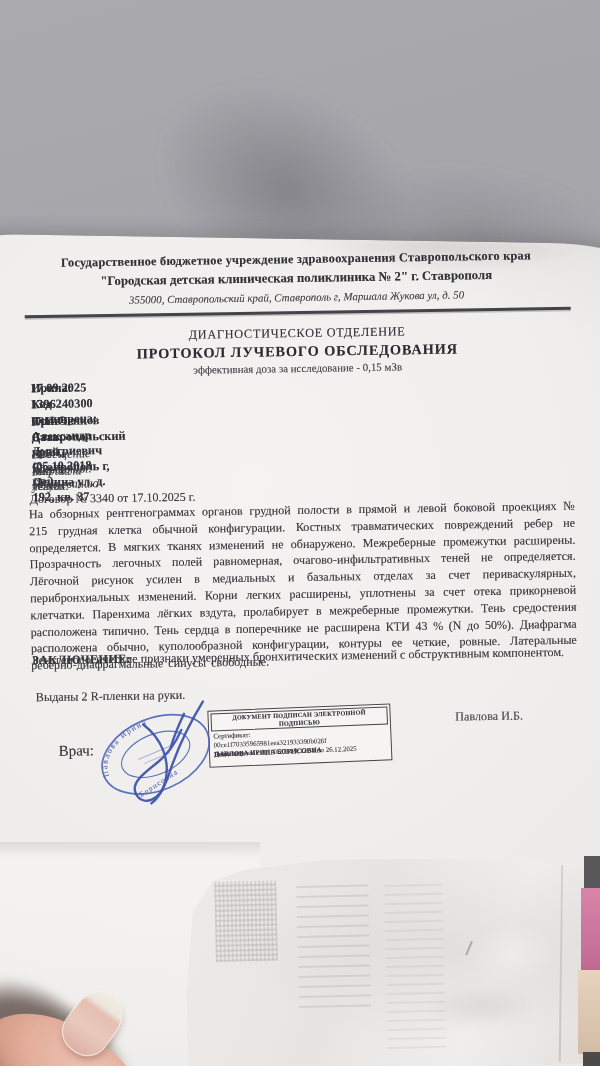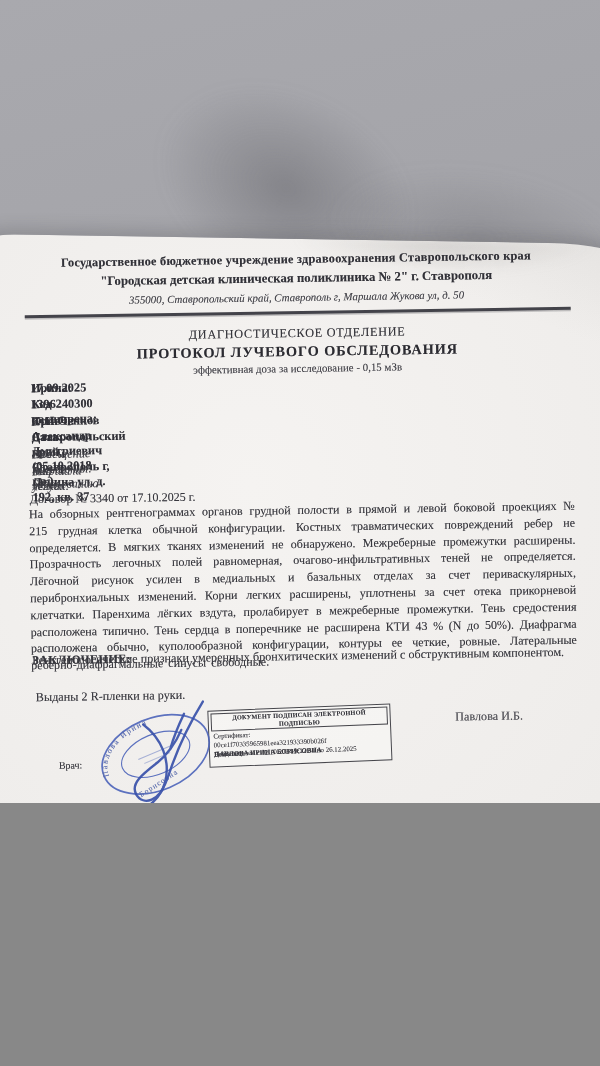--- a/index.html
+++ b/index.html
@@ -1,16 +1,16 @@
 <!DOCTYPE html>
 <html><head>
 <meta charset="utf-8">
 <style>
   html,body{margin:0;padding:0;background:#888;}
-  .scene{position:relative;width:600px;height:803px;overflow:hidden;
+  .scene{position:relative;width:600px;height:1066px;overflow:hidden;
     font-family:"Liberation Serif",serif;
     background:linear-gradient(165deg,#a9a9ae 0%,#a3a3a8 45%,#97979c 100%);}
   .scene *{position:absolute;box-sizing:border-box;}
 
   
   .wall-shadow{left:150px;top:90px;width:280px;height:180px;transform:rotate(26deg);
     background:radial-gradient(ellipse at 50% 55%,rgba(82,82,88,.40),rgba(82,82,88,0) 68%);
     filter:blur(7px);}
   .wall-shadow2{left:330px;top:170px;width:300px;height:110px;transform:rotate(8deg);
     background:radial-gradient(ellipse at 50% 60%,rgba(95,95,100,.28),rgba(95,95,100,0) 70%);
@@ -47,21 +47,21 @@
   .it .lbl{padding-right:4px;}
   .it1{top:443px}.it2{top:460px}
 
   .contract{left:30px;top:488px;font-size:12.1px;}
   .para{left:29px;width:546px;top:502px;font-size:12.1px;line-height:16.8px;
     text-align:justify;word-spacing:2px;color:#2c2c33;}
   .concl{left:30px;width:546px;top:648px;font-size:12.2px;line-height:17px;text-align:justify;}
   .concl .lbl{font-weight:bold;letter-spacing:.4px;padding-right:3px;}
   .films{left:33px;top:686px;font-size:12.2px;}
 
-  .vrach{left:55px;top:756px;font-size:10px;color:#2c2c33;}
+  .vrach{left:55px;top:739px;font-size:15px;color:#2c2c33;}
   .pavlova{left:452px;top:712px;font-size:12.2px;color:#45454c;}
 
   .esign{left:205px;top:707px;width:183px;height:57px;border:1.2px solid #3c3c42;
     transform:rotate(-1.4deg);background:rgba(250,249,247,.55);font-size:6.8px;color:#2e2e35;}
   .es-title{position:relative;margin:2px 2px 1px;border:1px solid #3c3c42;text-align:center;
     font-weight:bold;font-size:6.3px;line-height:8px;letter-spacing:.2px;}
   .es-line{position:relative;padding-left:4px;line-height:8.8px;font-size:6.9px;}
   .es-owner{font-weight:bold;}
 
   .stamp-svg{left:82px;top:694px;width:140px;height:120px;overflow:visible;}

